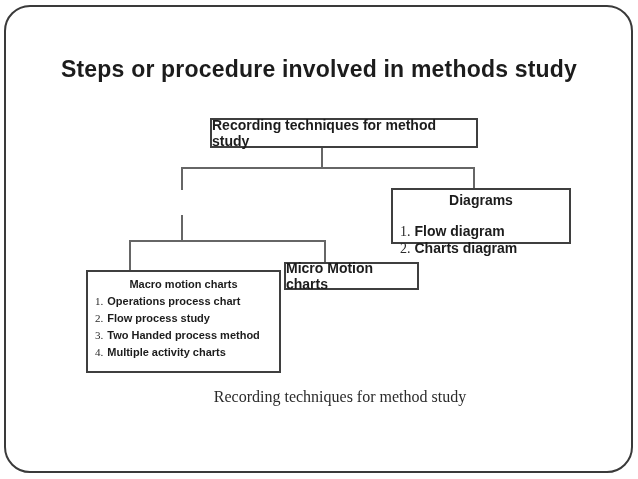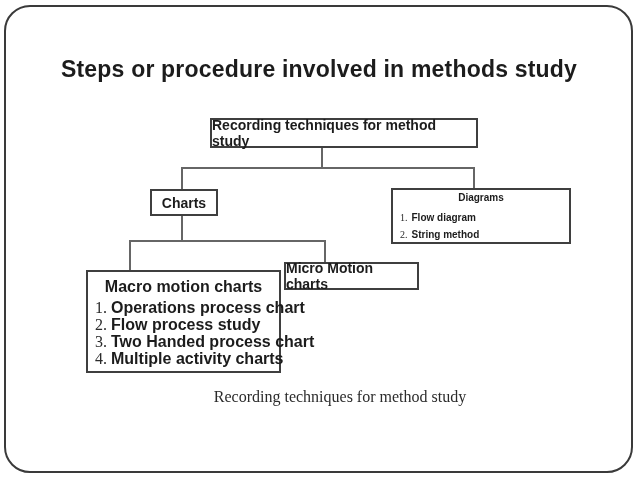--- a/index.html
+++ b/index.html
@@ -53,28 +53,28 @@
   }
   .node-center {
     display: flex;
     align-items: center;
     justify-content: center;
     font-weight: bold;
   }
   .node-root { left: 210px; top: 118px; width: 268px; height: 30px; font-size: 14px; }
   .node-charts { left: 150px; top: 189px; width: 68px; height: 27px; font-size: 14px; }
   .node-micro { left: 284px; top: 262px; width: 135px; height: 28px; font-size: 14px; }
-  .node-diagrams { left: 391px; top: 188px; width: 180px; height: 56px; font-size: 10px; padding: 2px 0 0 0; }
-  .node-macro { left: 86px; top: 270px; width: 195px; height: 103px; font-size: 16px; padding: 6px 0 0 0; }
+  .node-diagrams { left: 391px; top: 188px; width: 180px; height: 56px; font-size: 14px; padding: 2px 0 0 0; }
+  .node-macro { left: 86px; top: 270px; width: 195px; height: 103px; font-size: 11px; padding: 6px 0 0 0; }
   .node-title {
     text-align: center;
     font-weight: bold;
   }
   .list {
-    margin-top: 6px;
+    margin-top: 15px;
     padding-left: 7px;
   }
   .node-macro .list { margin-top: 3px; }
   .li {
     line-height: 17px;
     white-space: nowrap;
   }
   .num {
     font-family: "Liberation Serif", serif;
     font-weight: normal;
@@ -110,51 +110,48 @@
   <div class="line v" style="left:473px; top:167px; height:22px;"></div>
   <div class="line v" style="left:181px; top:215px; height:27px;"></div>
   <div class="line h" style="left:129px; top:240px; width:197px;"></div>
   <div class="line v" style="left:129px; top:240px; height:31px;"></div>
   <div class="line v" style="left:324px; top:240px; height:23px;"></div>
 
   <div class="node node-center node-root">
     <span>Recording techniques for method study</span>
   </div>
 
-  <div class="node node-center node-charts">
-    <span>Charts</span>
-  </div>
 
   <div class="node node-diagrams">
     <div class="node-title">Diagrams</div>
     <div class="list">
       <div class="li">
         <span class="num">1.</span><span class="lbl">Flow diagram</span>
       </div>
       <div class="li">
-        <span class="num">2.</span><span class="lbl">String method</span>
+        <span class="num">2.</span><span class="lbl">Charts diagram</span>
       </div>
     </div>
   </div>
 
   <div class="node node-center node-micro">
     <span>Micro Motion charts</span>
   </div>
 
   <div class="node node-macro">
     <div class="node-title">Macro motion charts</div>
     <div class="list">
       <div class="li">
         <span class="num">1.</span><span class="lbl">Operations process chart</span>
       </div>
       <div class="li">
         <span class="num">2.</span><span class="lbl">Flow process study</span>
       </div>
       <div class="li">
-        <span class="num">3.</span><span class="lbl">Two Handed process chart</span>
+        <span class="num">3.</span><span class="lbl">Two Handed process method</span>
       </div>
       <div class="li">
         <span class="num">4.</span><span class="lbl">Multiple activity charts</span>
       </div>
     </div>
   </div>
 
   <div class="caption">Recording techniques for method study</div>
 
 </div>

